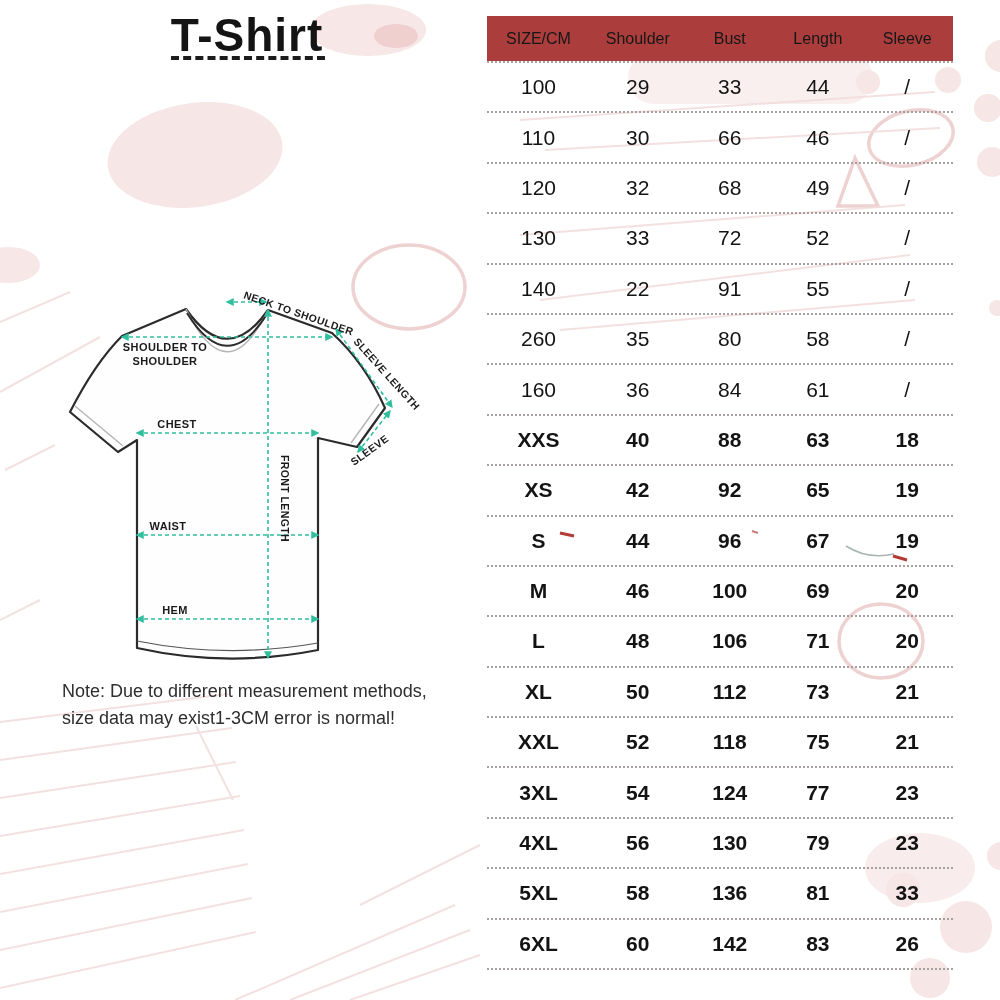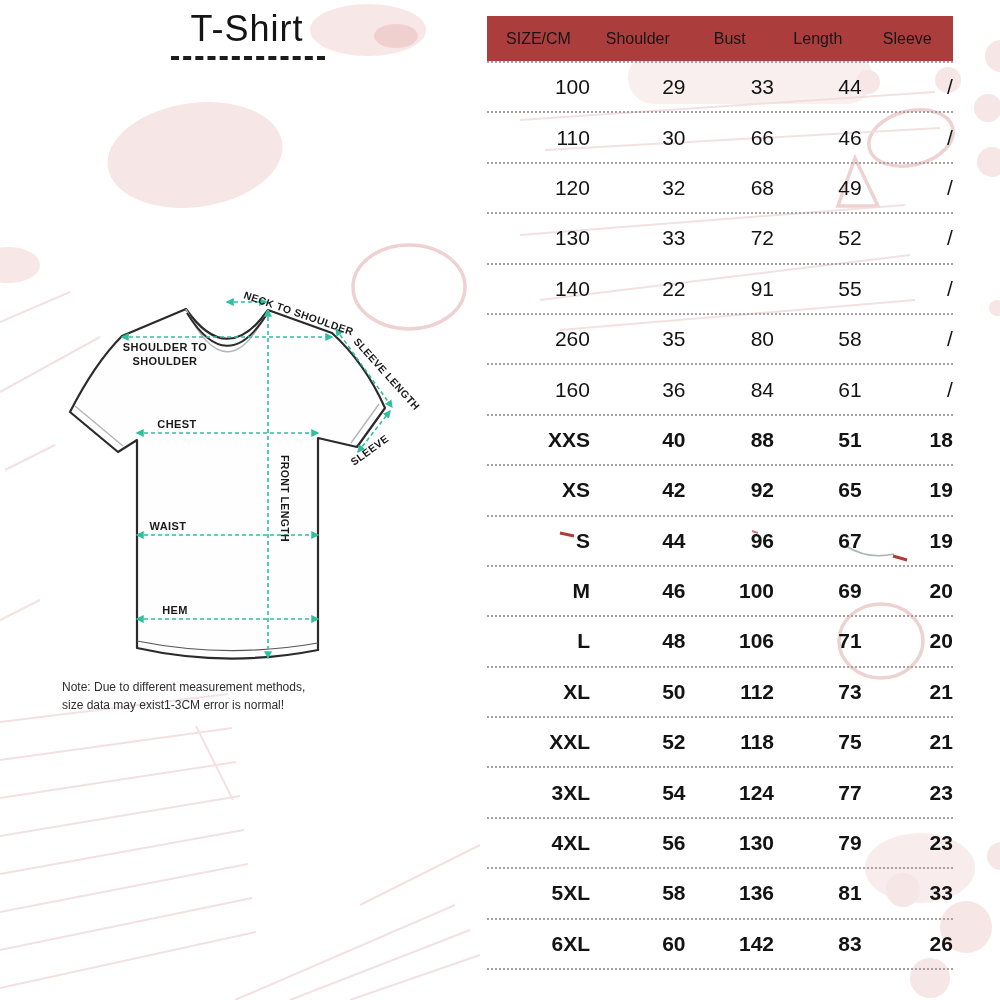--- a/index.html
+++ b/index.html
@@ -7,47 +7,47 @@
   html,body { margin:0; padding:0; }
   body {
     width:1000px; height:1000px; position:relative; overflow:hidden;
     background:#ffffff; font-family:"Liberation Sans", sans-serif; color:#111;
   }
   .deco { position:absolute; left:0; top:0; z-index:0; }
 
   
   .title {
     position:absolute; left:137px; top:8px; width:220px; z-index:2;
-    text-align:center; font-size:36px; font-weight:400; letter-spacing:1px; color:#141414;
+    text-align:center; font-size:46px; font-weight:700; letter-spacing:1px; color:#141414;
   }
   .title-dashes {
     position:absolute; left:171px; top:56px; width:154px; height:0; z-index:2;
     border-bottom:4px dashed #1c1c1c;
   }
   .shirt-wrap { position:absolute; left:55px; top:278px; z-index:1; }
   .shirt-wrap text {
     font-family:"Liberation Sans", sans-serif; font-weight:700;
     fill:#1a1a1a; letter-spacing:.4px;
   }
   .note {
     position:absolute; left:62px; top:678px; z-index:1;
-    font-size:12px; line-height:1.5; color:#2e2e2e;
+    font-size:18px; line-height:1.5; color:#2e2e2e;
   }
 
   
   .size-table { position:absolute; left:487px; top:16px; width:466px; z-index:2; }
   .thead {
     display:grid; grid-template-columns:22.1% 20.5% 19% 18.8% 19.6%;
     height:45px; align-items:center; text-align:center;
     background:var(--header-bg); color:#161616; font-size:16px; font-weight:400;
   }
   .tbody { border-top:2px dotted #a6a0a0; }
   .trow {
     display:grid; grid-template-columns:22.1% 20.5% 19% 18.8% 19.6%;
-    height:50.4px; align-items:center; text-align:right;
+    height:50.4px; align-items:center; text-align:center;
     font-size:21px; font-weight:700; color:#131313;
     border-bottom:2px dotted #a6a0a0;
   }
   .tbody .trow:nth-child(-n+7) { font-weight:500; }
 </style>
 </head>
 <body>
 
 <svg class="deco" width="1000" height="1000" viewBox="0 0 1000 1000">
   <g fill="#f6e6e6">
@@ -210,21 +210,21 @@
     <span>160</span>
     <span>36</span>
     <span>84</span>
     <span>61</span>
     <span>/</span>
   </div>
       <div class="trow">
     <span>XXS</span>
     <span>40</span>
     <span>88</span>
-    <span>51</span>
+    <span>63</span>
     <span>18</span>
   </div>
       <div class="trow">
     <span>XS</span>
     <span>42</span>
     <span>92</span>
     <span>65</span>
     <span>19</span>
   </div>
       <div class="trow">

